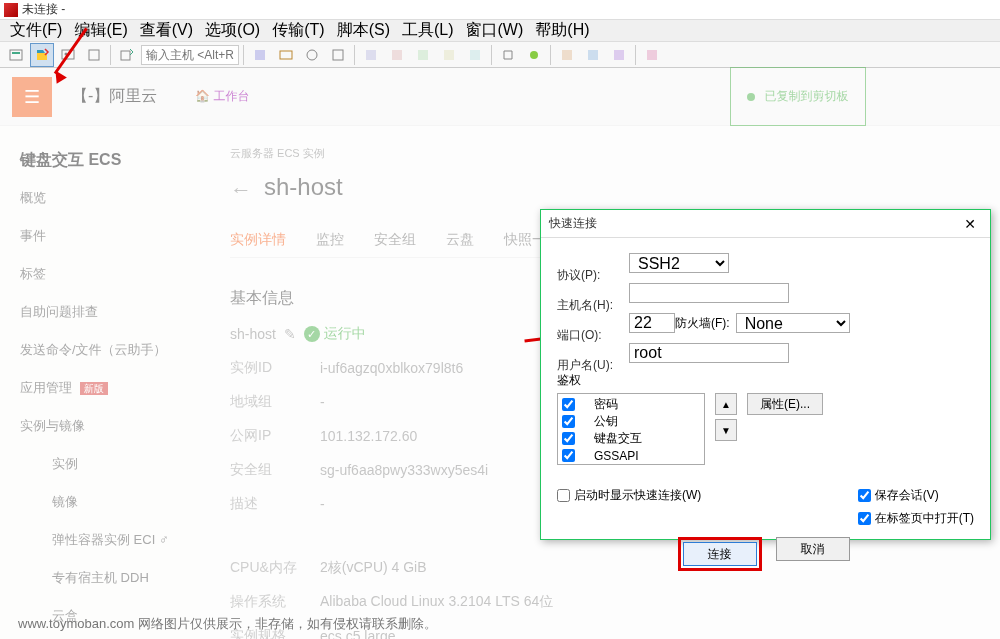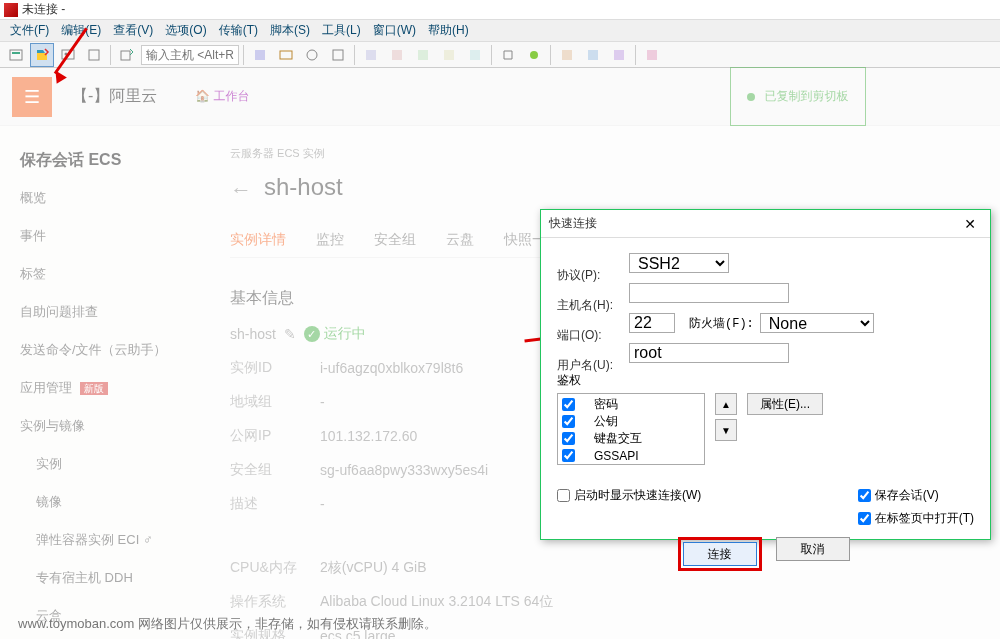--- a/index.html
+++ b/index.html
@@ -3,42 +3,42 @@
   <meta charset="utf-8">
   <style>
     * { box-sizing: border-box; margin: 0; padding: 0; font-family: "Microsoft YaHei", sans-serif; }
     body { width: 1000px; height: 639px; overflow: hidden; background: #fff; position: relative; font-size: 12px; }
     
     .titlebar { height: 20px; background: #fff; display: flex; align-items: center; padding: 0 4px; border-bottom: 1px solid #ddd; }
     .titlebar .icon { width: 14px; height: 14px; background: linear-gradient(135deg,#d33,#a00); margin-right: 4px; }
     .titlebar .title { font-size: 12px; color: #333; }
     
     .menubar { height: 22px; background: #f0f0f0; display: flex; align-items: center; padding: 0 4px; border-bottom: 1px solid #ddd; }
-    .menubar .item { padding: 2px 6px; font-size: 12px; color: #0c4a6e; cursor: pointer; }
+    .menubar .item { padding: 2px 6px; font-size: 16px; color: #000000; cursor: pointer; }
     
     .toolbar { height: 26px; background: #f8f8f8; display: flex; align-items: center; padding: 0 4px; border-bottom: 1px solid #ccc; gap: 2px; }
     .toolbar .btn { width: 24px; height: 24px; display: flex; align-items: center; justify-content: center; cursor: pointer; border: 1px solid transparent; }
     .toolbar .btn svg { width: 16px; height: 16px; }
     .toolbar .btn.hl { border-color: #6699cc; background: #d0e0f0; }
     .toolbar .sep { width: 1px; height: 20px; background: #ccc; margin: 0 2px; }
     .toolbar .host-input { height: 20px; width: 98px; border: 1px solid #ccc; padding: 0 4px; font-size: 12px; background: #fff; color:#888; }
     
     .bg-area { position: absolute; top: 68px; left: 0; right: 0; bottom: 0; background: #fdfdfc; opacity: 0.55; filter: blur(0.3px); }
     .bg-header-bar { height: 58px; background: #f7f7f6; border-bottom: 1px solid #eee; display: flex; align-items: center; }
     .bg-hamburger { width: 40px; height: 40px; background: #f5743a; margin: 0 12px; display:flex; align-items:center; justify-content:center; color:#fff; font-size:18px; }
     .bg-logo { color: #333; font-size: 16px; margin-left: 8px; }
     .bg-workspace { margin-left: 38px; color: #a21caf; font-size: 12px; }
     .bg-copied-btn { margin-left: 480px; padding: 20px 16px; border: 1px solid #5cb85c; color: #5cb85c; display:flex; align-items:center; gap:10px; }
     .bg-copied-btn .dot { width:8px; height:8px; border-radius:50%; background:#5cb85c; }
     
     .bg-body { display: flex; height: calc(100% - 58px); }
     .bg-sidebar { width: 200px; background: #fcfcfb; padding: 16px 0; }
     .bg-sidebar .hdr { padding: 8px 20px; font-weight: bold; color: #333; font-size: 16px; }
     .bg-sidebar .itm { padding: 10px 20px; color: #666; font-size: 13px; }
-    .bg-sidebar .itm.sub { padding-left: 36px; }
+    .bg-sidebar .itm.sub { padding-left: 52px; }
     .bg-sidebar .itm .badge { background: #d9534f; color: #fff; font-size: 10px; padding: 1px 4px; margin-left: 4px; }
     .bg-sidebar .grp { padding: 10px 20px; color: #666; font-size: 13px; }
     
     .bg-main { flex: 1; padding: 20px 30px; }
     .bg-crumb { font-size: 11px; color: #999; }
     .bg-title-row { display: flex; align-items: center; margin-top: 12px; }
     .bg-back { font-size: 22px; color: #999; margin-right: 12px; }
     .bg-title { font-size: 24px; color: #555; }
     .bg-tabs { display: flex; gap: 30px; margin-top: 30px; border-bottom: 1px solid #eee; padding-bottom: 8px; font-size: 14px; color: #888; }
     .bg-tabs .active { color: #f5743a; }
@@ -61,21 +61,21 @@
     .dlg-title { height: 28px; background: #fff; border-bottom: 1px solid #ddd; display: flex; align-items: center; padding: 0 8px; }
     .dlg-title .txt { flex: 1; font-size: 12px; color: #333; }
     .dlg-title .close { width: 24px; height: 20px; display: flex; align-items: center; justify-content: center; font-size: 14px; cursor: pointer; }
     .dlg-body { padding: 14px 16px; }
     .dlg-row { display: flex; align-items: center; margin-bottom: 8px; height: 22px; }
     .dlg-row .lbl { width: 72px; font-size: 12px; color: #333; margin-top: 24px; }
     .dlg-row select, .dlg-row input[type=text] { height: 20px; border: 1px solid #aaa; font-size: 16px; padding: 0 4px; background: #fff; }
     .dlg-row .proto { width: 100px; }
     .dlg-row .host { width: 160px; border-color: #2c7cd6; background:#e8f0fb; }
     .dlg-row .port { width: 46px; }
-    .dlg-row .fw-lbl { margin-left: 14px; margin-right: 6px; font-family: Liberation Mono, monospace; }
+    .dlg-row .fw-lbl { margin-right: 6px; }
     .dlg-row .fw { width: 114px; }
     .dlg-row .user { width: 160px; }
     .dlg-auth { margin-top: 4px; }
     .dlg-auth .al { font-size: 12px; margin-bottom: 4px; }
     .dlg-auth-body { display: flex; gap: 10px; }
     .dlg-auth-list { width: 148px; height: 72px; border: 1px solid #aaa; padding: 2px 4px; overflow: hidden; }
     .dlg-auth-list label { display: flex; align-items: center; gap: 19px; font-size: 12px; height: 17px; }
     .dlg-auth-btns { display: flex; flex-direction: column; gap: 4px; }
     .dlg-auth-btns .ud { width: 22px; height: 22px; border: 1px solid #aaa; background: #f0f0f0; display:flex; align-items:center; justify-content:center; font-size:10px; cursor: pointer; }
     .dlg-auth-props { flex:0 0 auto; }
@@ -230,21 +230,21 @@
     <div class="bg-hamburger">☰</div>
     <div class="bg-logo">【-】阿里云</div>
     <div class="bg-workspace">🏠 工作台</div>
     <div class="bg-copied-btn">
         <span class="dot"></span>
         <span>已复制到剪切板</span>
       </div>
   </div>
   <div class="bg-body">
     <div class="bg-sidebar">
-      <div class="hdr">保存会话 ECS</div>
+      <div class="hdr">键盘交互 ECS</div>
       <div class="itm">概览</div>
       <div class="itm">事件</div>
       <div class="itm">标签</div>
       <div class="itm">自助问题排查</div>
       <div class="itm">发送命令/文件（云助手）</div>
       <div class="itm"><span>应用管理</span> <span class="badge">新版</span></div>
       <div class="grp">实例与镜像</div>
       <div class="itm sub">实例</div>
       <div class="itm sub">镜像</div>
       <div class="itm sub">弹性容器实例 ECI ♂</div>

